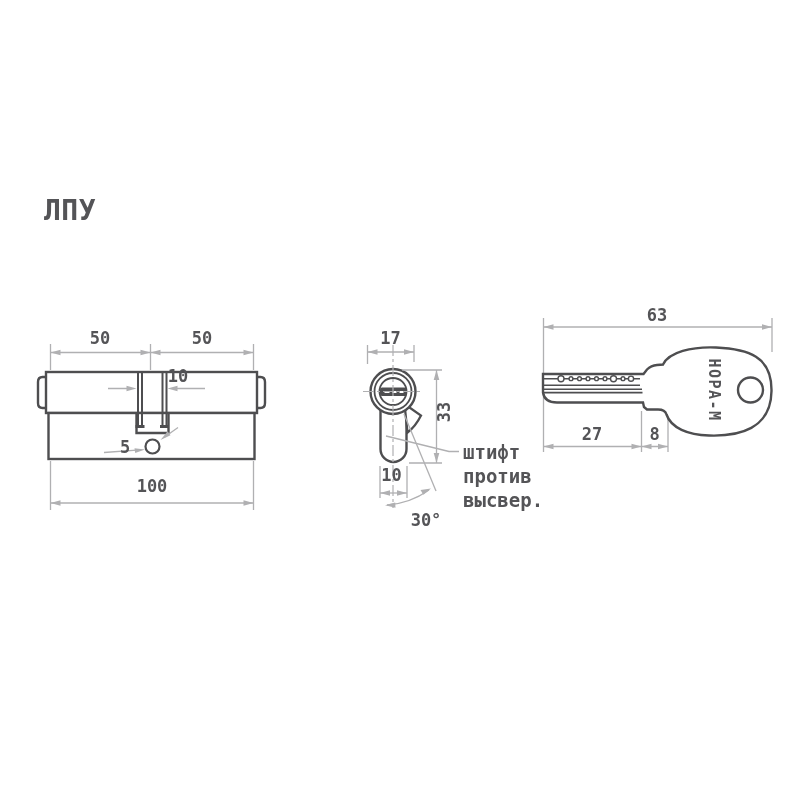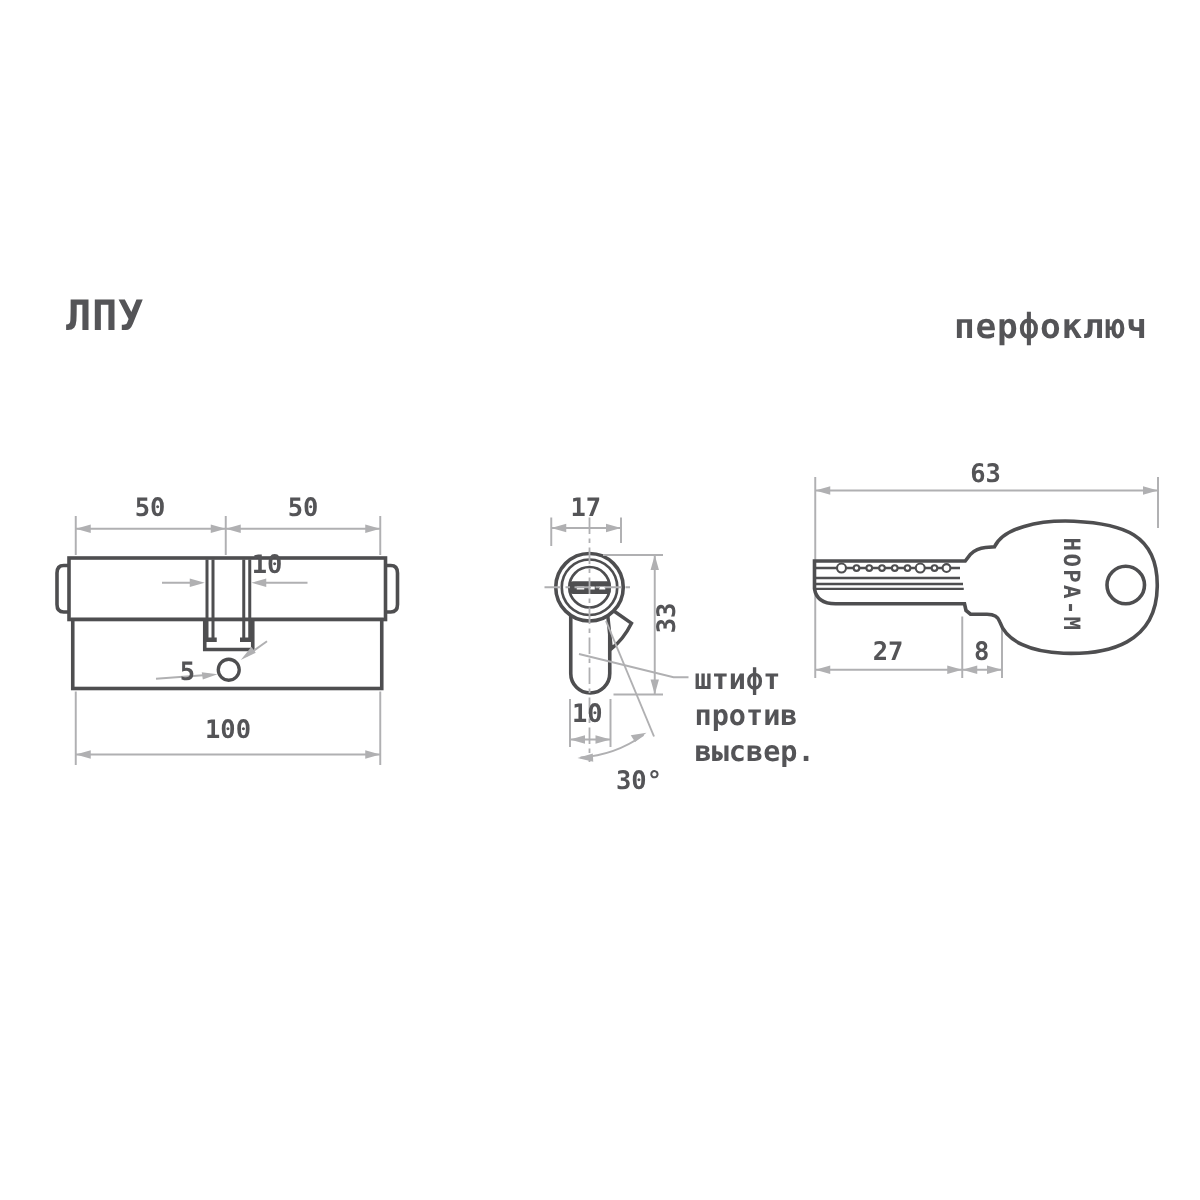--- a/index.html
+++ b/index.html
@@ -34,21 +34,20 @@
   .dimtxt{font-size:17px;}
   .callout{font-size:19px;}
   .brand{font-size:15px;letter-spacing:1.5px;}
 </style>
 </head>
 <body>
 
 <div class="stage">
 
   <div class="hdr title">ЛПУ</div>
-  <div class="hdr keytype">перфоключ</div>
 
   <svg width="800" height="800" viewBox="0 0 800 800">
 
     <g>
 
       <path class="dimline" d="M50.5,344 V370 M150.5,344 V370 M253.5,344 V370 M50.5,461 V510 M253.5,461 V510"></path>
 
       <path class="dimline" d="M50.5,352.5 H253.5"></path>
       <path class="dimarrow" d="M50.5,352.5 l10,-2.8 v5.6 z M150.5,352.5 l-10,-2.8 v5.6 z M150.5,352.5 l10,-2.8 v5.6 z M253.5,352.5 l-10,-2.8 v5.6 z"></path>
       <text class="dimtxt" x="100" y="344" text-anchor="middle">50</text>

